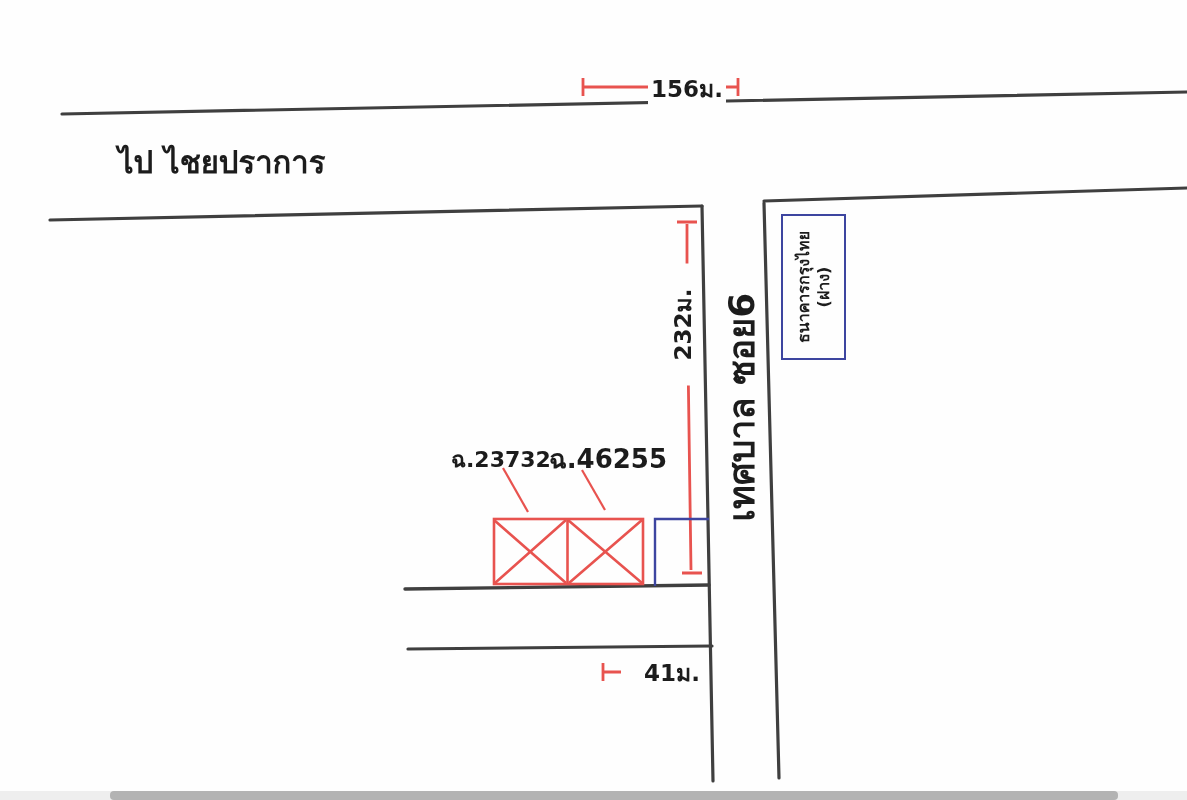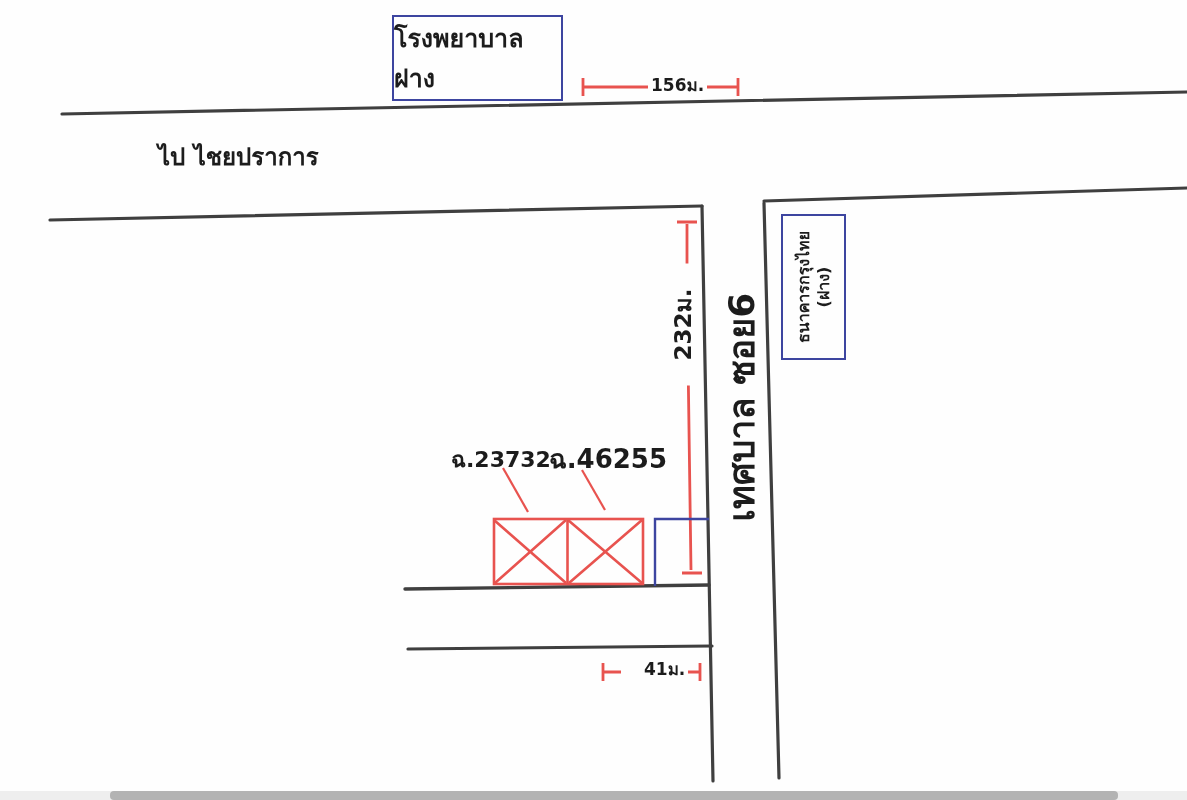--- a/index.html
+++ b/index.html
@@ -23,21 +23,21 @@
   .canvas svg{position:absolute;left:0;top:0;}
   .lbl{
     position:absolute;
     white-space:nowrap;
     font-weight:700;
     color:var(--text);
   }
   .dim-lbl{
     background:var(--paper);
     padding:0 3px;
-    font-size:17px;
+    font-size:23px;
   }
   .rot{
     transform:rotate(-90deg);
     transform-origin:center center;
     display:flex;align-items:center;justify-content:center;
     text-align:center;
   }
   .hospital-box{
     position:absolute;left:392px;top:15px;width:167px;height:82px;
     border:2.5px solid var(--blue);
@@ -50,21 +50,21 @@
     border:2.5px solid var(--blue);
     background:var(--paper);
   }
   .bank-text{
     position:absolute;left:50%;top:50%;
     width:150px;
     transform:translate(-50%,-50%) rotate(-90deg);
     text-align:center;
     font-size:16px;font-weight:700;line-height:1.25;
   }
-  .direction-lbl{left:118px;top:137px;font-size:24px;margin-left:40px;}
+  .direction-lbl{left:118px;top:137px;font-size:31px;}
   .roadname-lbl{left:356px;top:143px;font-size:25px;}
   .dim156-lbl{left:648px;top:71px;}
   .dim41-lbl{left:641px;top:655px;}
   .dim232-wrap{
     position:absolute;left:621px;top:311px;width:122px;height:27px;
     background:var(--paper);
     font-size:23px;font-weight:700;
   }
   .soi-wrap{
     position:absolute;left:588px;top:386px;width:306px;height:42px;
@@ -109,23 +109,20 @@
       <path d="M567.5,519 L567.5,584"></path>
       <path d="M494,520 L566,583 M566,520 L495,583"></path>
       <path d="M568,520 L642,583 M642,520 L569,583"></path>
     </g>
 
     <path d="M655,586 L655,519 L709,519" stroke="var(--blue)" stroke-width="2.4" fill="none"></path>
 
     <path d="M603,663 L603,681 M603,672 L621,672 M682,672 L700,672 M700,663 L700,681" stroke="var(--red)" stroke-width="2.8" fill="none"></path>
   </svg>
 
-  <div class="hospital-box">
-    <span>โรงพยาบาลฝาง</span>
-  </div>
 
   <div class="lbl dim-lbl dim156-lbl">156ม.</div>
 
   <div class="lbl direction-lbl">ไป ไชยปราการ</div>
 
   <div class="dim232-wrap rot">232ม.</div>
 
   <div class="soi-wrap rot">เทศบาล ซอย6</div>
 
   <div class="bank-box">

